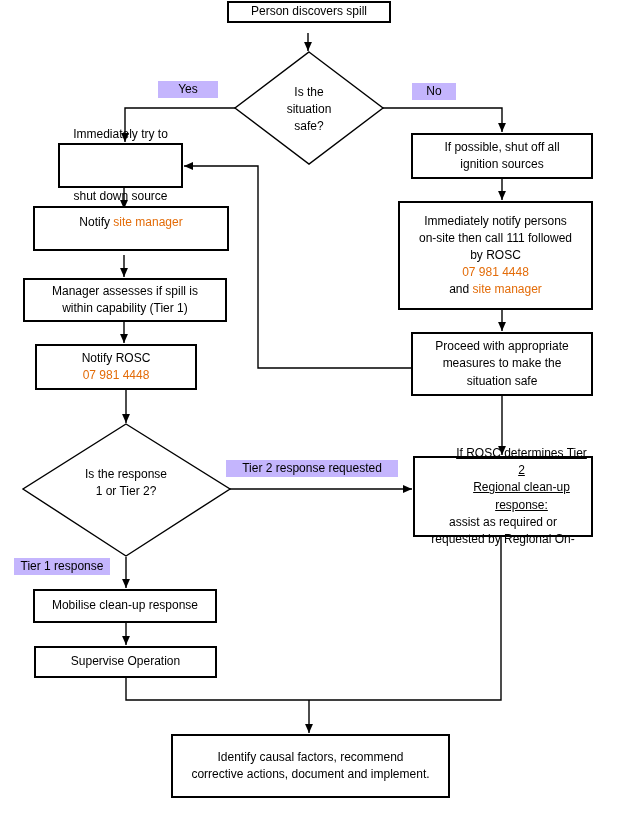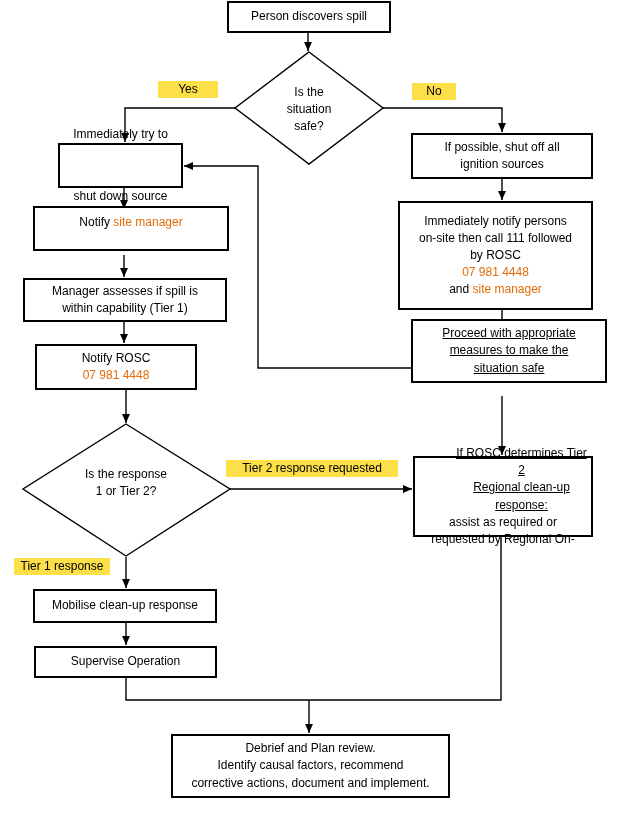--- a/index.html
+++ b/index.html
@@ -14,21 +14,21 @@
     position:absolute; box-sizing:border-box; background:#ffffff;
     border:2px solid #000; z-index:2;
     display:flex; flex-direction:column; align-items:center; justify-content:center;
     text-align:center; padding:2px 4px;
   }
   .node.top-align { justify-content:flex-start; padding-top:6px; }
   .dtext {
     position:absolute; z-index:2; text-align:center; background:transparent;
   }
   .edge-label {
-    position:absolute; z-index:2; text-align:center; background:#fde047; white-space:nowrap;
+    position:absolute; z-index:2; text-align:center; background:#c4b5fd; white-space:nowrap;
   }
   .accent { color:var(--accent); }
   .accent-bold { color:var(--accent); font-weight:normal; }
   .underline { text-decoration:underline;margin-left:37px; }
   .line { display:block; }
 </style>
 </head>
 <body>
 
 <div id="canvas">
@@ -54,21 +54,21 @@
       <path d="M 502,396 L 502,455" marker-end="url(#arw)"></path>
       <path d="M 230,489 L 412,489" marker-end="url(#arw)"></path>
       <path d="M 411,368 L 258,368 L 258,166 L 184,166" marker-end="url(#arw)"></path>
       <path d="M 501,537 L 501,700 L 126,700 L 126,678"></path>
       <path d="M 309,700 L 309,733" marker-end="url(#arw)"></path>
       <polygon points="309,52 383,108 309,164 235,108" fill="#ffffff"></polygon>
       <polygon points="126,424 230,489 126,556 23,489" fill="#ffffff"></polygon>
     </g>
   </svg>
 
-  <div class="node" style="left:227px; top:1px; width:164px; height:32px;">
+  <div class="node" style="left:227px; top:1px; width:164px; height:22px;">
     <span class="line">Person discovers spill</span>
   </div>
 
   <div class="dtext" style="left:254px; top:84px; width:110px;">
     <span class="line">Is the</span>
     <span class="line">situation</span>
     <span class="line">safe?</span>
   </div>
 
   <div class="edge-label" style="left:158px; top:81px; width:60px;">Yes</div>
@@ -115,32 +115,31 @@
   </div>
 
   <div class="node" style="left:398px; top:201px; width:195px; height:109px;">
     <span class="line">Immediately notify persons</span>
     <span class="line">on-site then call 111 followed</span>
     <span class="line">by ROSC</span>
     <span class="line accent-bold">07 981 4448</span>
     <span class="line"><span>and </span><span class="accent">site manager</span></span>
   </div>
 
-  <div class="node" style="left:411px; top:319px; width:196px; height:64px;text-decoration:underline;">
+  <div class="node" style="left:411px; top:332px; width:182px; height:64px;">
     <span class="line">Proceed with appropriate</span>
     <span class="line">measures to make the</span>
     <span class="line">situation safe</span>
   </div>
 
   <div class="node" style="left:413px; top:456px; width:180px; height:81px;">
     <span class="line underline">If ROSC determines Tier 2</span>
     <span class="line underline">Regional clean-up response:</span>
     <span class="line">assist as required or</span>
     <span class="line">requested by Regional On-</span>
   </div>
 
   <div class="node" style="left:171px; top:734px; width:279px; height:64px;">
-    <span class="line">Debrief and Plan review.</span>
     <span class="line">Identify causal factors, recommend</span>
     <span class="line">corrective actions, document and implement.</span>
   </div>
 
 </div>
 
 </body></html>

